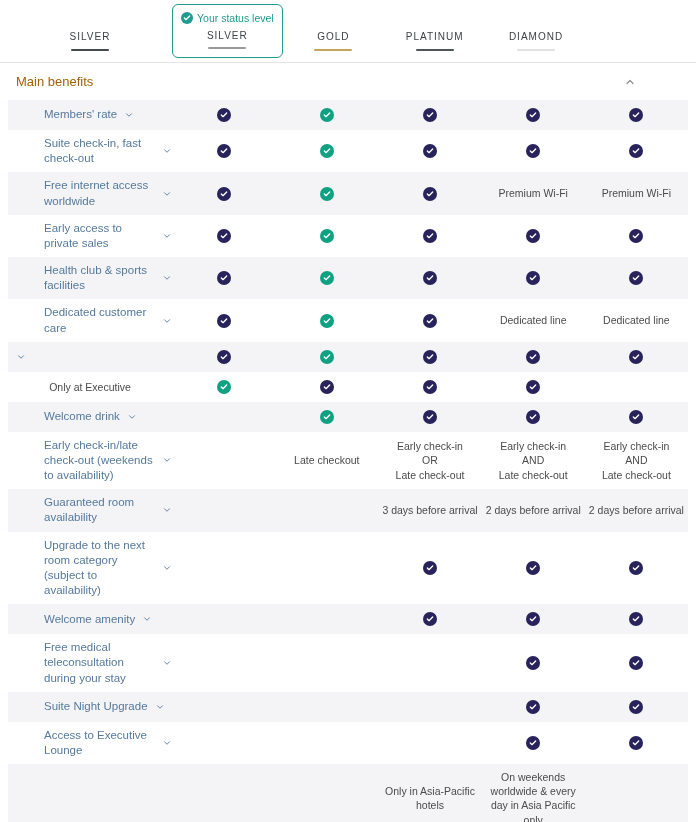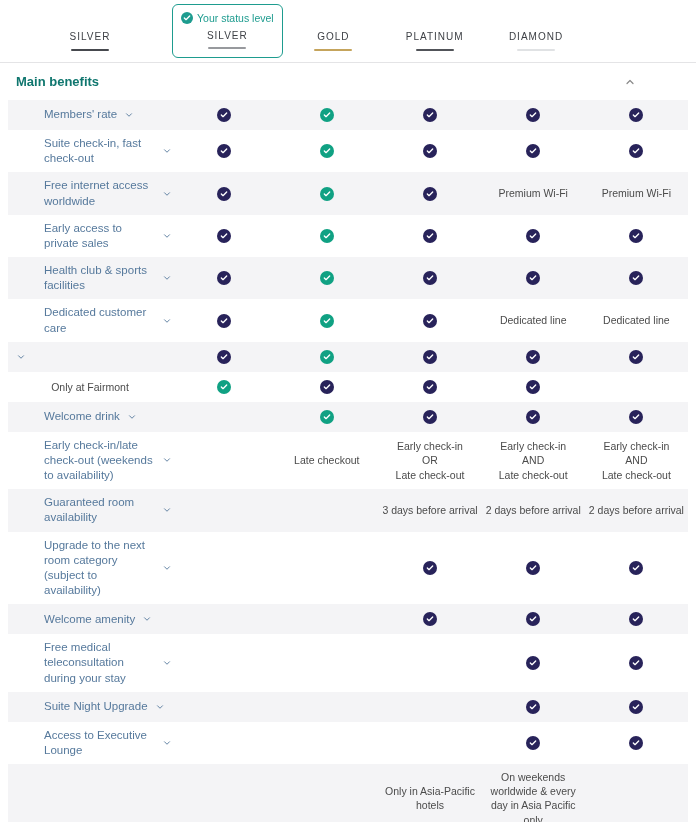--- a/index.html
+++ b/index.html
@@ -25,21 +25,21 @@
   .tier-badge { display:flex; align-items:center; gap:4px; font-size:10.5px; font-weight:500; white-space:nowrap; }
   .badge-check { width:12px; height:12px; border-radius:50%; display:inline-flex; align-items:center; justify-content:center; flex:0 0 auto; }
   .tier-box .tier-name { margin-top:6px; }
   .tier-box .tier-underline { margin-top:6px; }
   
   .section-bar {
     border-top:1px solid #e4e4e6; height:38px;
     display:flex; align-items:center; justify-content:space-between;
     padding:0 60px 0 16px;
   }
-  .section-title { font-size:13px; color:#0f766e; font-weight:700; }
+  .section-title { font-size:13px; color:#a16207; font-weight:400; }
   .section-chevron { color:#8a8a8a; display:inline-flex; cursor:pointer; }
   
   .row {
     display:grid; grid-template-columns:164px repeat(5,1fr);
     margin:0 8px; min-height:30px; align-items:center; padding:6px 0;
   }
   .row.alt { background:#f4f4f6; }
   .row-label {
     padding-left:8px; display:flex; align-items:center; gap:7px;
     color:#56799c; font-size:11.5px; line-height:1.32; cursor:pointer;
@@ -271,21 +271,21 @@
               <path d="M20 6L9 17l-5-5"></path>
             </svg></span></div>
         <div class="cell"><span class="check" style="background: rgb(40, 35, 90);"><svg width="8" height="8" viewBox="0 0 24 24" fill="none" stroke="#fff" stroke-width="4" stroke-linecap="round" stroke-linejoin="round">
               <path d="M20 6L9 17l-5-5"></path>
             </svg></span></div>
         <div class="cell"><span class="check" style="background: rgb(40, 35, 90);"><svg width="8" height="8" viewBox="0 0 24 24" fill="none" stroke="#fff" stroke-width="4" stroke-linecap="round" stroke-linejoin="round">
               <path d="M20 6L9 17l-5-5"></path>
             </svg></span></div>
       </div>
       <div class="row">
-        <div class="cell">Only at Fairmont</div>
+        <div class="cell">Only at Executive</div>
         <div class="cell"><span class="check" style="background: rgb(16, 161, 131);"><svg width="8" height="8" viewBox="0 0 24 24" fill="none" stroke="#fff" stroke-width="4" stroke-linecap="round" stroke-linejoin="round">
               <path d="M20 6L9 17l-5-5"></path>
             </svg></span></div>
         <div class="cell"><span class="check" style="background: rgb(40, 35, 90);"><svg width="8" height="8" viewBox="0 0 24 24" fill="none" stroke="#fff" stroke-width="4" stroke-linecap="round" stroke-linejoin="round">
               <path d="M20 6L9 17l-5-5"></path>
             </svg></span></div>
         <div class="cell"><span class="check" style="background: rgb(40, 35, 90);"><svg width="8" height="8" viewBox="0 0 24 24" fill="none" stroke="#fff" stroke-width="4" stroke-linecap="round" stroke-linejoin="round">
               <path d="M20 6L9 17l-5-5"></path>
             </svg></span></div>
         <div class="cell"><span class="check" style="background: rgb(40, 35, 90);"><svg width="8" height="8" viewBox="0 0 24 24" fill="none" stroke="#fff" stroke-width="4" stroke-linecap="round" stroke-linejoin="round">

